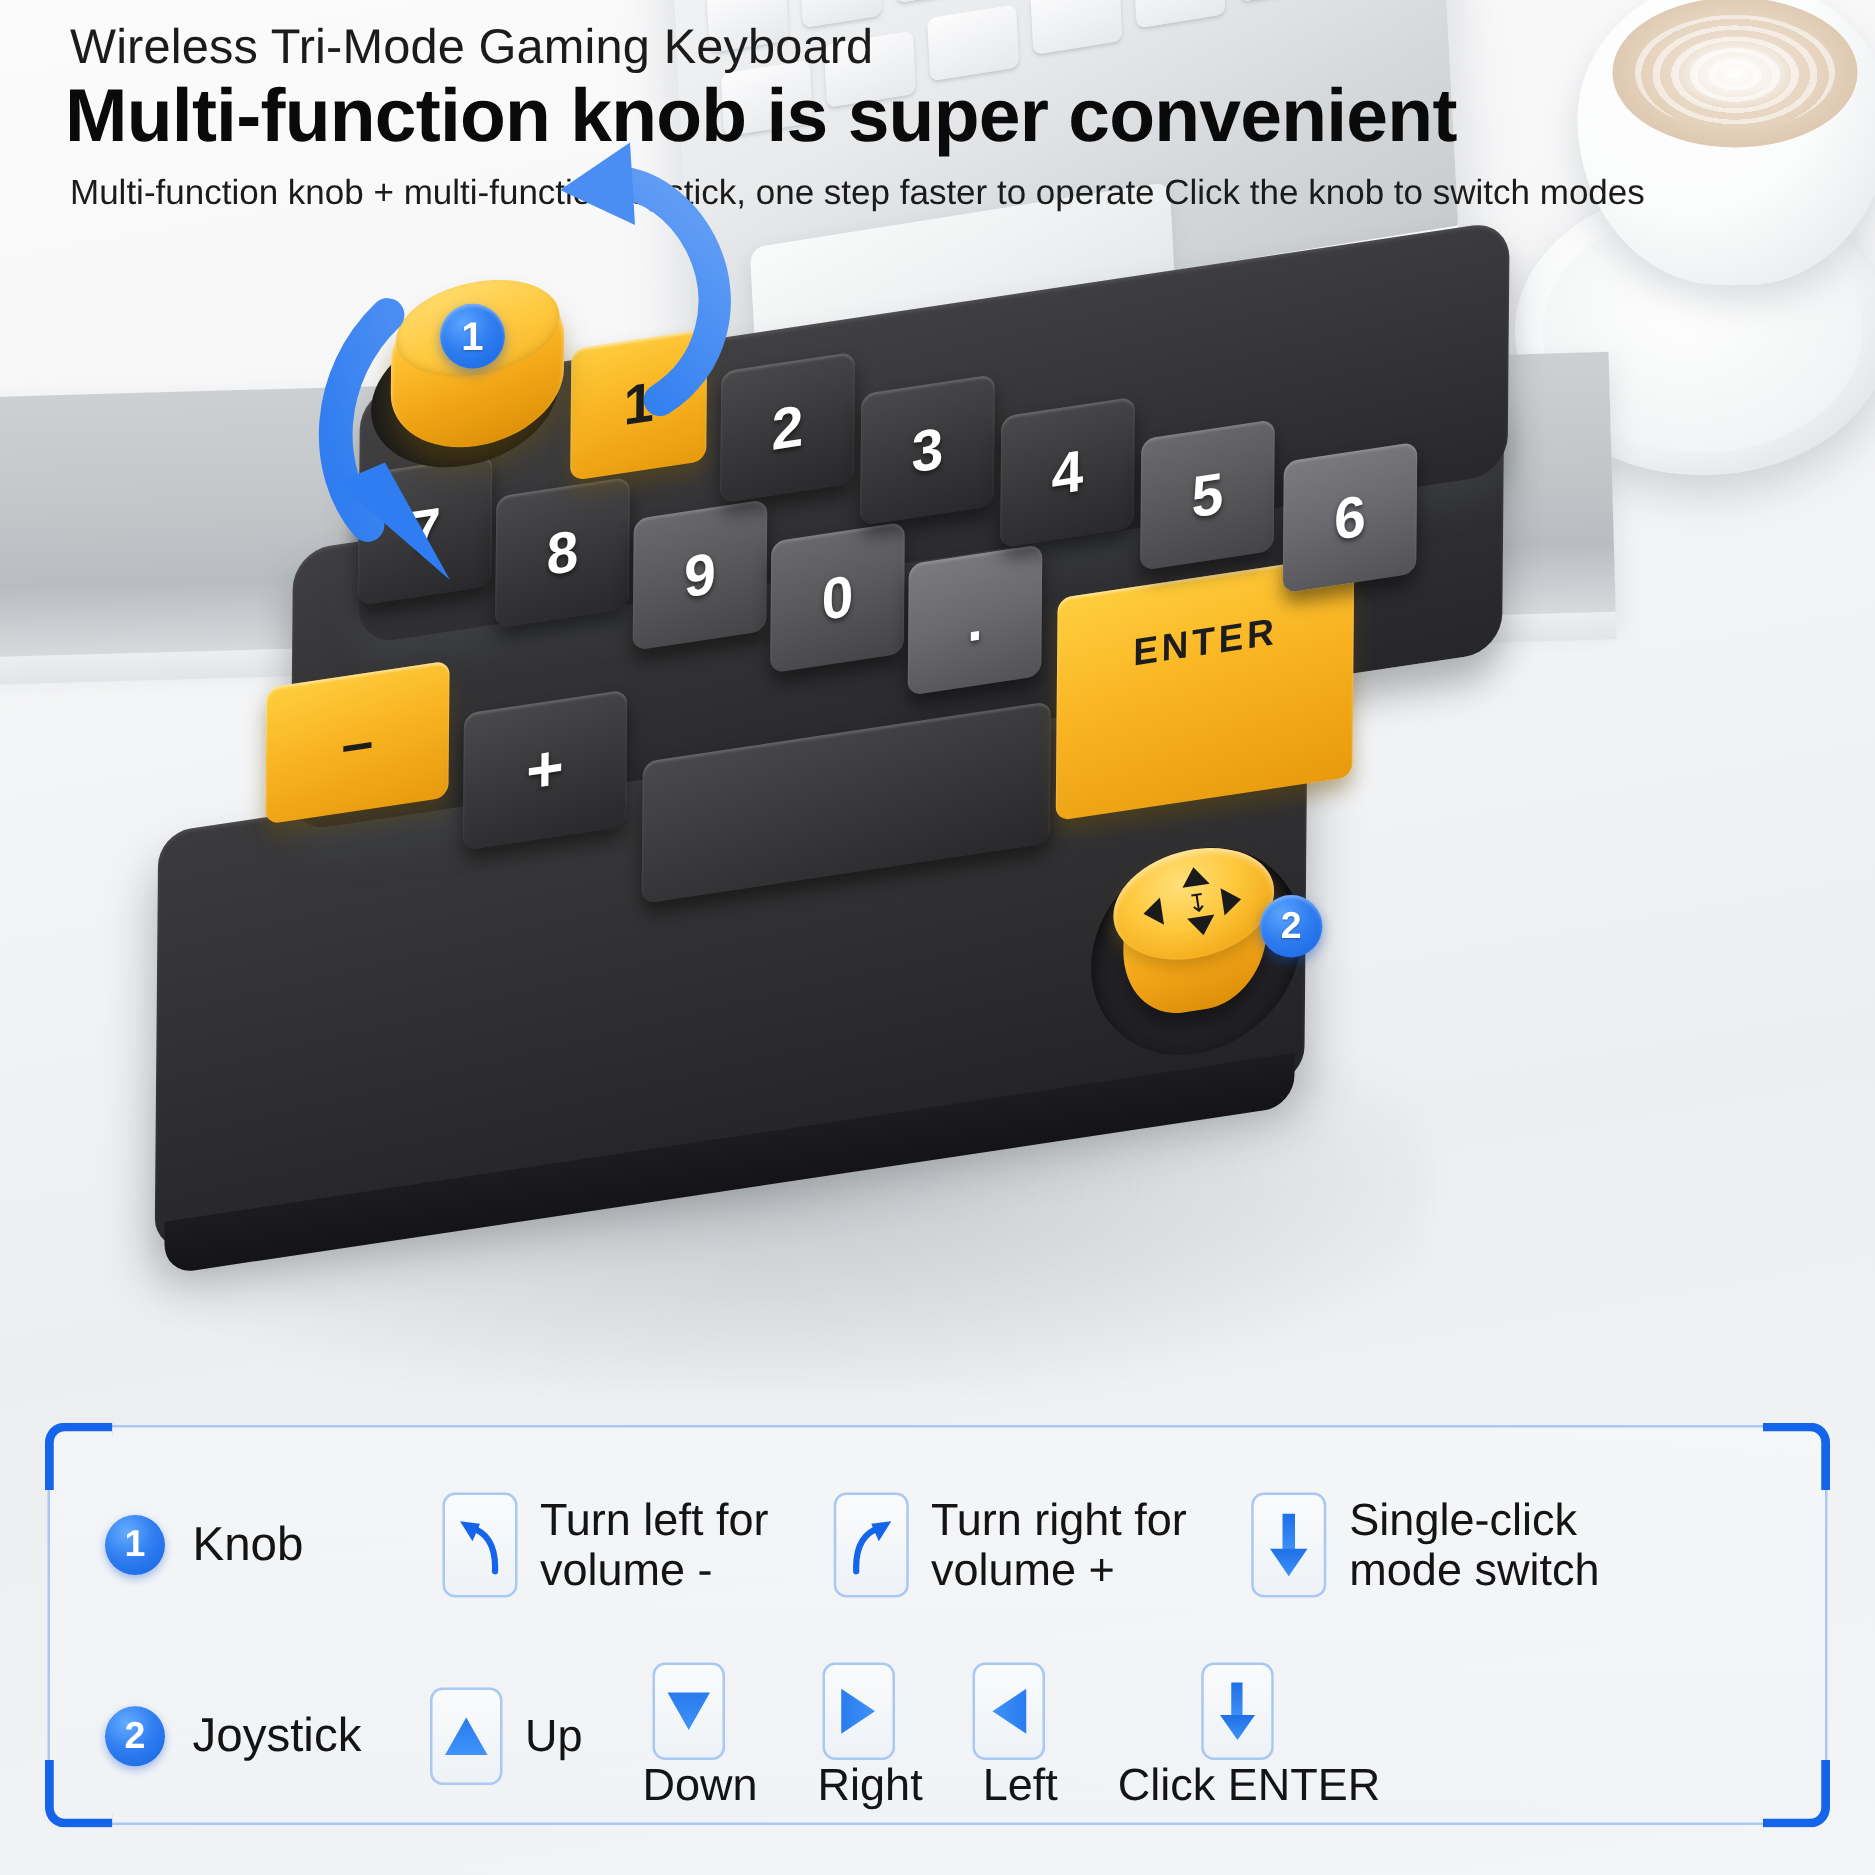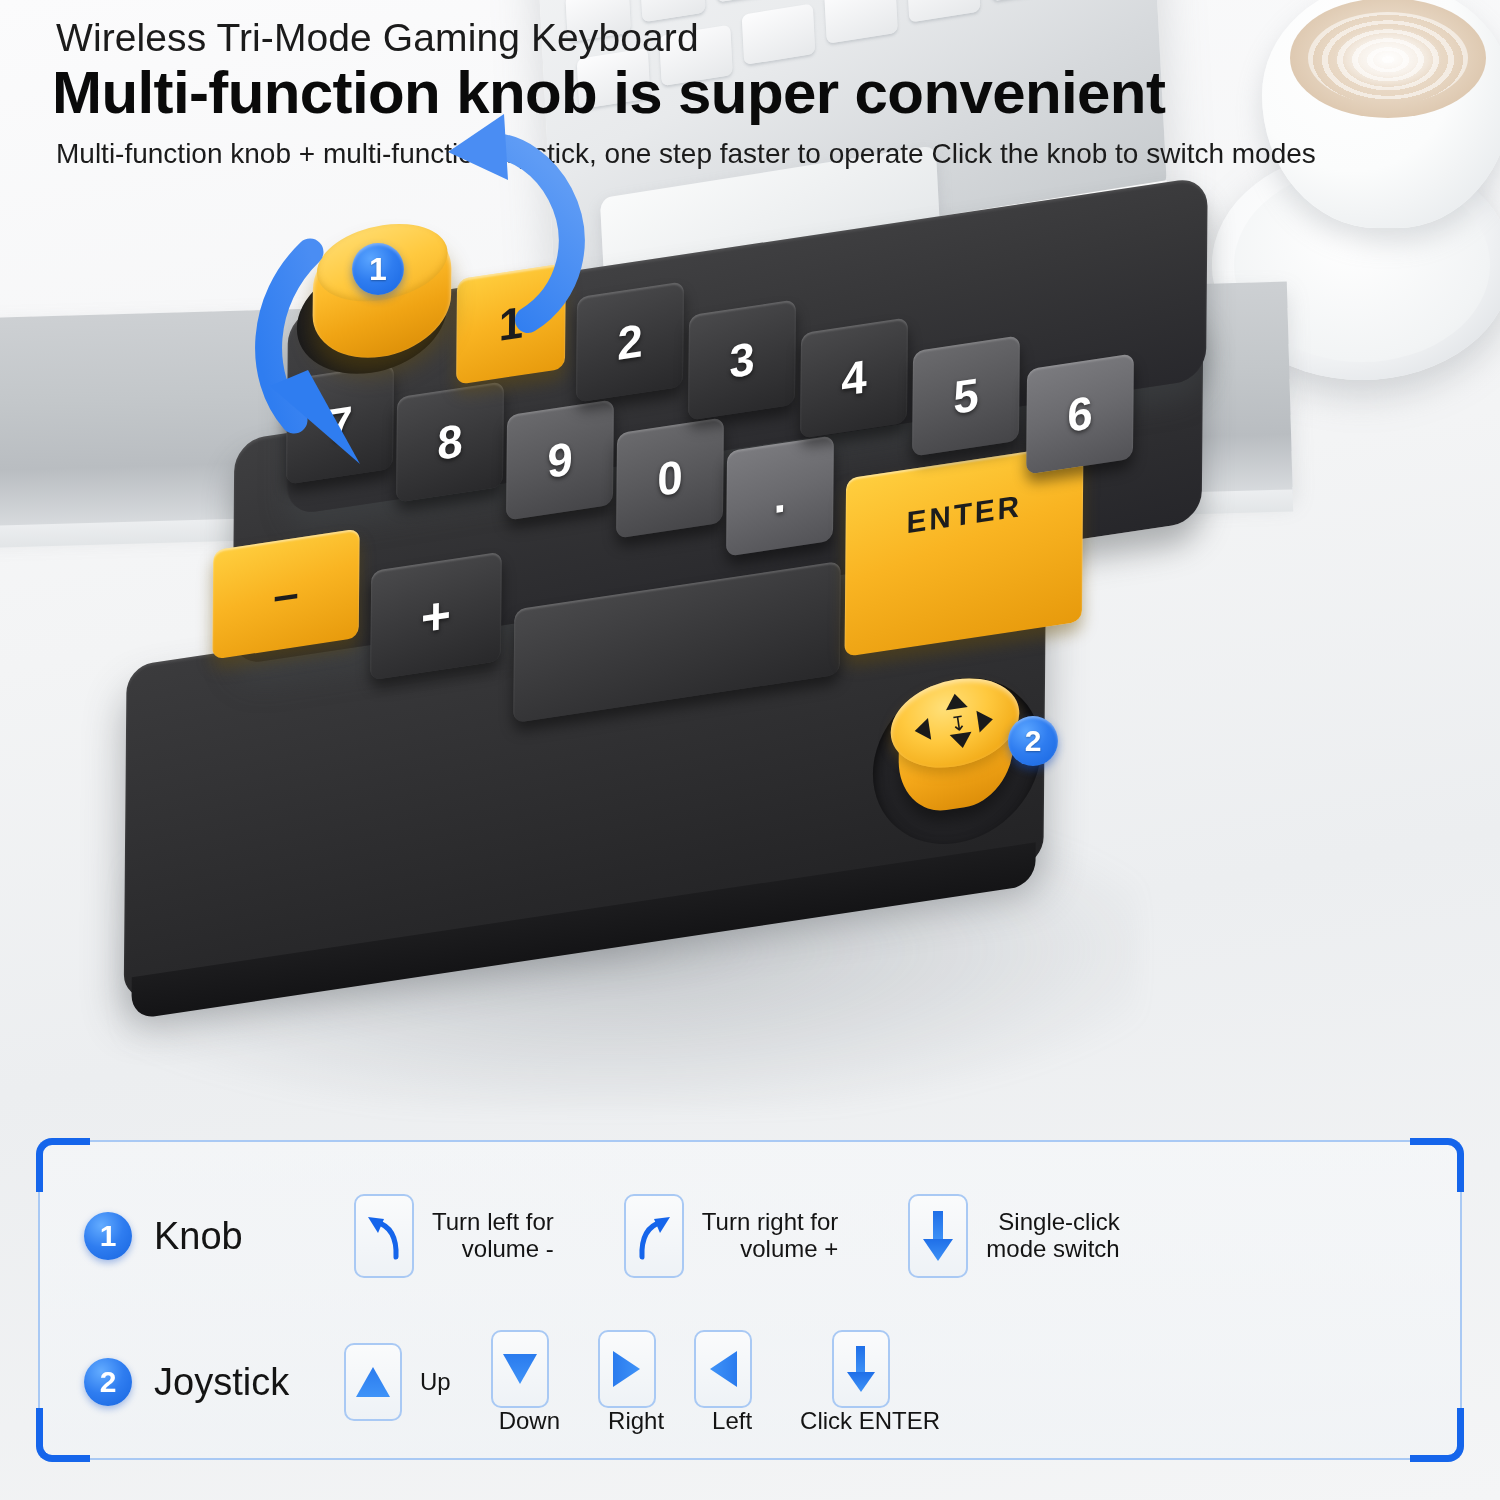--- a/index.html
+++ b/index.html
@@ -267,24 +267,24 @@
   .item { display:flex; align-items:center; flex:0 0 auto; }
   .icon-box {
     width:60px; height:84px;
     border:2px solid #a9c9f4; border-radius:10px;
     background: linear-gradient(180deg,#fafbfc,#eef2f6);
     display:flex; align-items:center; justify-content:center;
     flex:0 0 auto;
   }
   .icon-box.sq { width:58px; height:78px; }
   .item-label {
-    font-size:24px; color:#141414; line-height:1.12;
-    margin-left:18px; white-space:pre-line;text-align:right;
-  }
-  .gap-l { margin-left:70px; }
+    font-size:36px; color:#141414; line-height:1.12;
+    margin-left:18px; white-space:pre-line;
+  }
+  .gap-l { margin-left:52px; }
   .gap-m { margin-left:30px;flex-direction:column; }
 </style>
 </head>
 <body>
 
 <div id="page">
 
   <div class="bg-laptop">
     <div class="lk" style="left:34px;  top:196px; width:72px; height:50px;"></div>
     <div class="lk" style="left:118px; top:186px; width:72px; height:50px;"></div>

